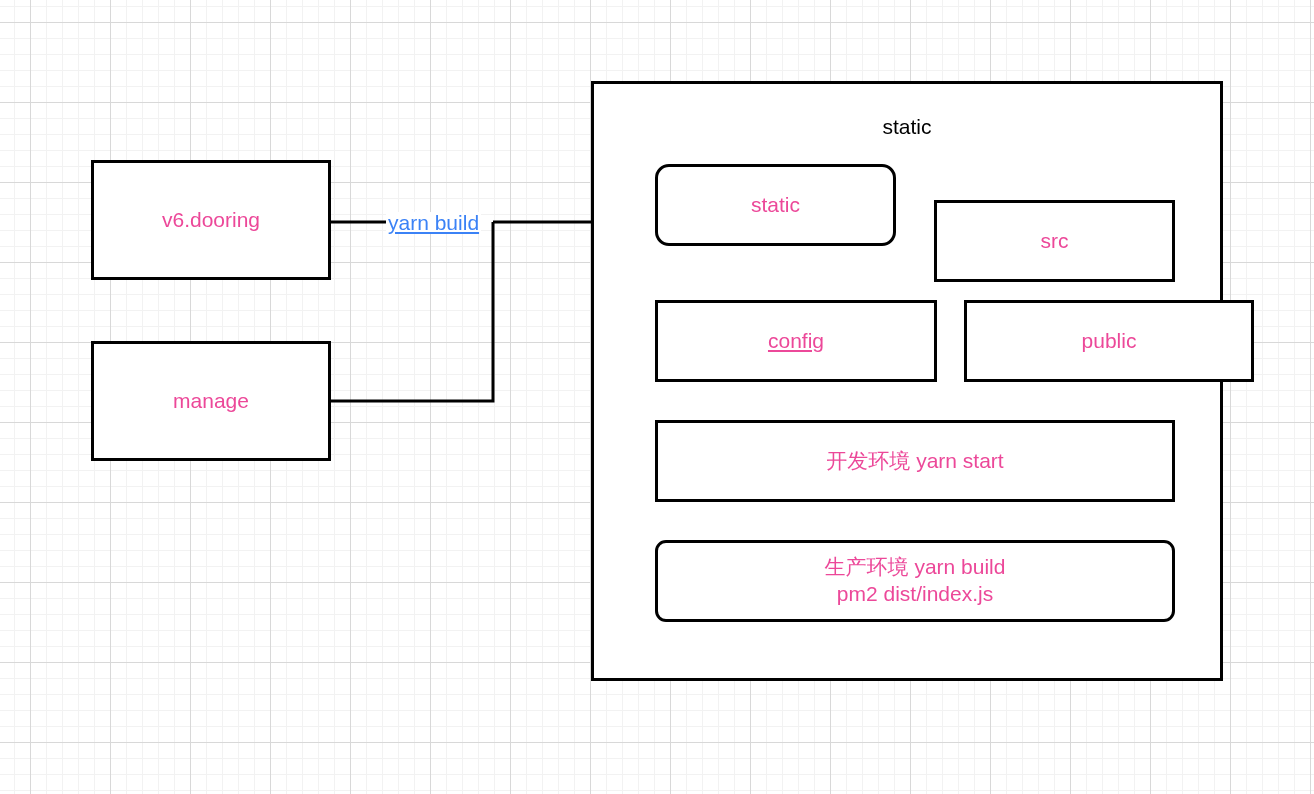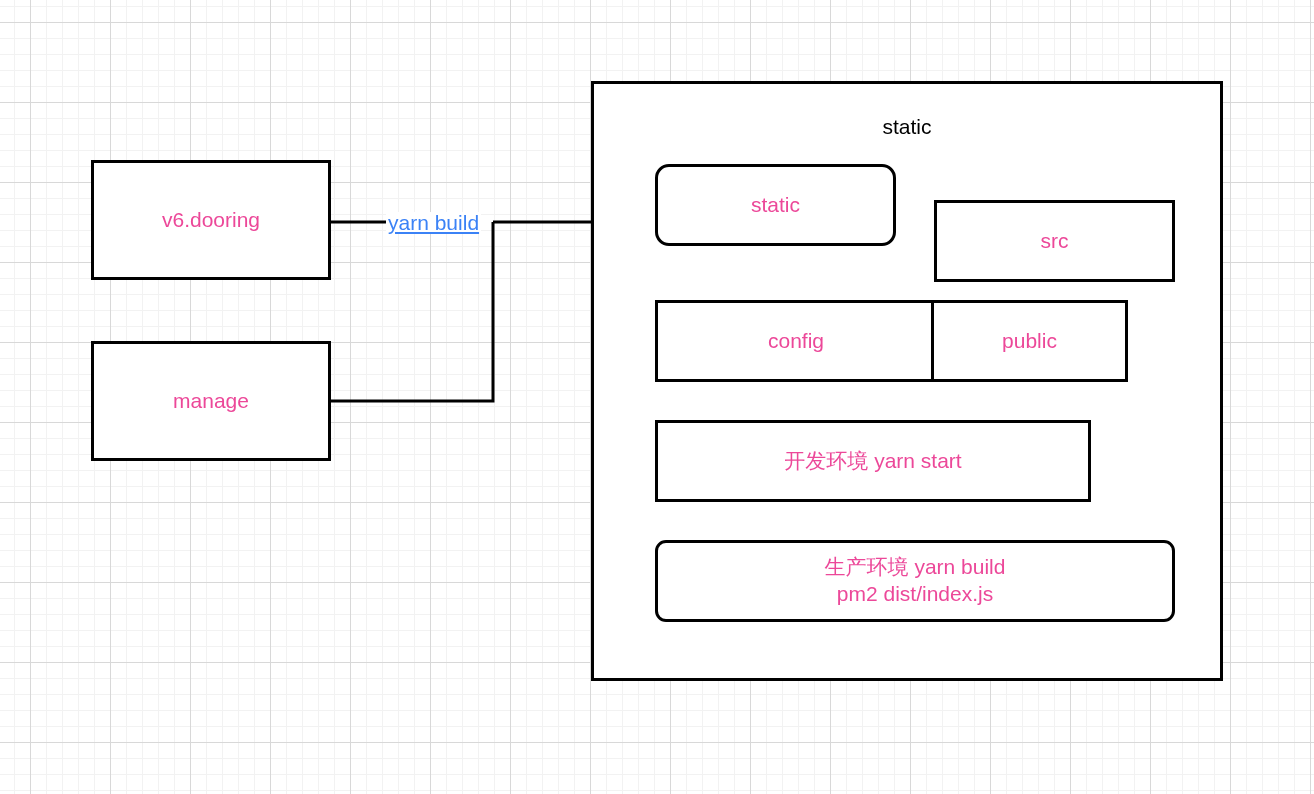--- a/index.html
+++ b/index.html
@@ -108,22 +108,22 @@
   <div class="node" style="left:91px; top:341px; width:240px; height:120px;text-align:right;">manage</div>
 
   <div class="container-node" style="left:591px; top:81px; width:632px; height:600px;">
     <div class="container-title" style="top:31px;">static</div>
   </div>
 
   <div class="node" style="left:655px; top:164px; width:241px; height:82px;border-radius:14px;">static</div>
 
   <div class="node" style="left:934px; top:180px; width:241px; height:82px;margin-top:20px;">src</div>
 
-  <div class="node" style="left:655px; top:300px; width:282px; height:82px;">config</div>
+  <div class="node" style="left:655px; top:300px; width:282px; height:82px;text-decoration:underline;">config</div>
 
-  <div class="node" style="left:931px; top:300px; width:197px; height:82px;">public</div>
+  <div class="node" style="left:964px; top:300px; width:290px; height:82px;">public</div>
 
-  <div class="node" style="left:655px; top:420px; width:436px; height:82px;">开发环境 yarn start</div>
+  <div class="node" style="left:655px; top:420px; width:520px; height:82px;">开发环境 yarn start</div>
 
   <div class="node" style="left:655px; top:540px; width:520px; height:82px;border-radius:11px;">生产环境 yarn build
 pm2 dist/index.js</div>
 
 </div>
 
 </body></html>

